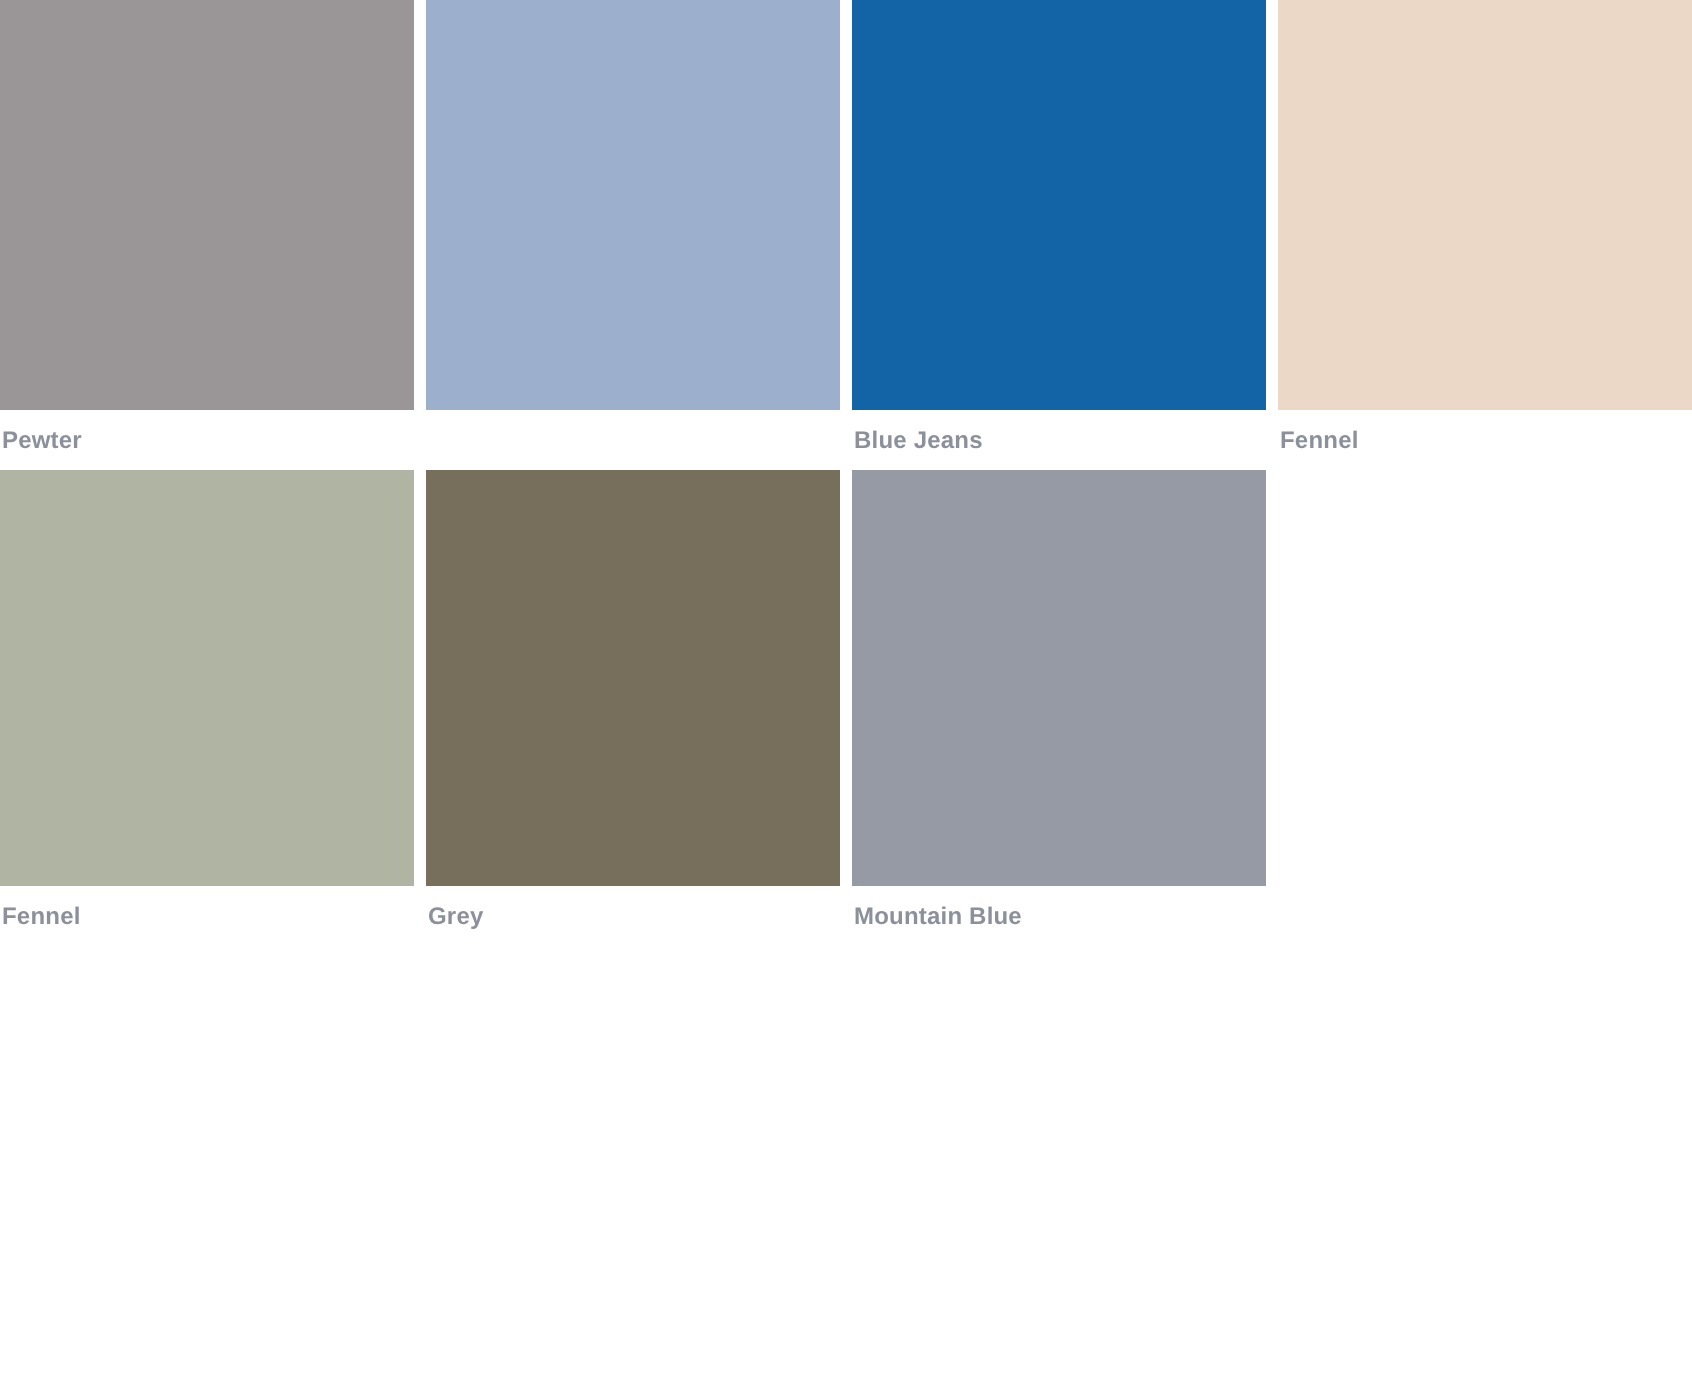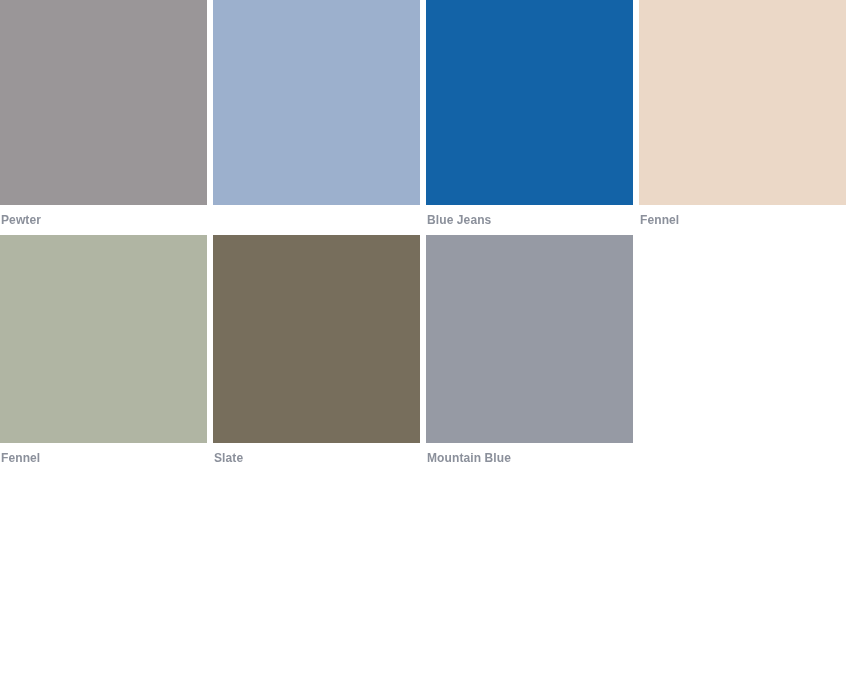--- a/index.html
+++ b/index.html
@@ -85,19 +85,19 @@
     <div class="swatch-cell">
       <div class="swatch-color" style="background-color: rgb(235, 216, 199);"></div>
       <span class="swatch-label">Fennel</span>
     </div>
     <div class="swatch-cell">
       <div class="swatch-color" style="background-color: rgb(176, 181, 163);"></div>
       <span class="swatch-label">Fennel</span>
     </div>
     <div class="swatch-cell">
       <div class="swatch-color" style="background-color: rgb(119, 110, 92);"></div>
-      <span class="swatch-label">Slate</span>
+      <span class="swatch-label">Grey</span>
     </div>
     <div class="swatch-cell">
       <div class="swatch-color" style="background-color: rgb(150, 154, 164);"></div>
       <span class="swatch-label">Mountain Blue</span>
     </div>
   </main>
 
 </body></html>

